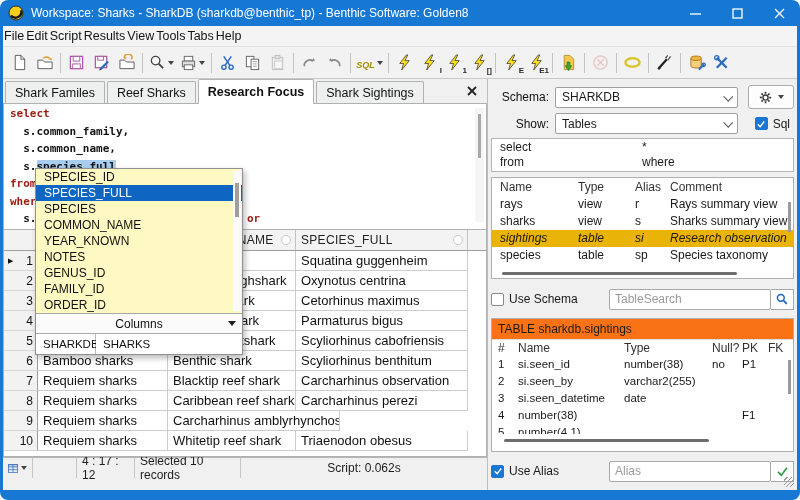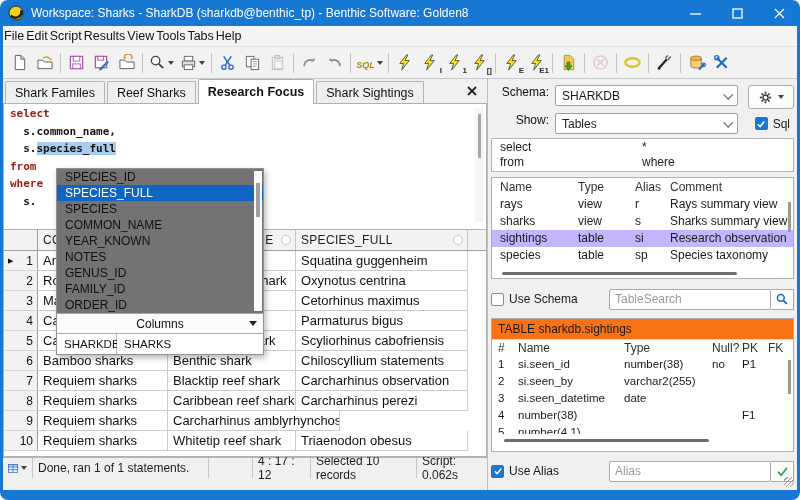--- a/index.html
+++ b/index.html
@@ -46,49 +46,49 @@
   .gh-circle{width:8px;height:8px;border:1px solid #c9c9c9;border-radius:50%;position:absolute;right:4px;background:#fdfdfd;}
   .grid-row{display:flex;height:20px;box-sizing:border-box;font-size:13px;color:#111;}
   .g-gutter{width:34px;box-sizing:border-box;background:#f2f2f2;border-right:1px solid #9e9e9e;border-bottom:1px solid #d6d6d6;display:flex;align-items:center;justify-content:flex-end;padding-right:4px;font-size:12px;position:relative;}
   .g-marker{position:absolute;left:4px;font-size:7px;line-height:7px;color:#111;}
   .g-cell{box-sizing:border-box;border-right:1px solid #cccccc;border-bottom:1px solid #cccccc;display:flex;align-items:center;padding-left:5px;white-space:nowrap;overflow:hidden;}
   
   .statusbar{height:21px;box-sizing:border-box;border-top:1px solid #b5b5b5;background:#f0f0f0;display:flex;align-items:center;font-size:12px;color:#1d1d1d;}
   .sb-cell{height:100%;box-sizing:border-box;display:flex;align-items:center;border-right:1px solid #c6c6c6;padding:0 5px;}
   .left-gap{height:12px;}
   
-  .popup{position:absolute;left:53px;top:89px;width:208px;box-sizing:border-box;background:#737373;border:1px solid #919191;box-shadow:2px 3px 6px rgba(0,0,0,.28);z-index:20;font-size:12px;color:#111;}
+  .popup{position:absolute;left:32px;top:89px;width:208px;box-sizing:border-box;background:#fef9c3;border:1px solid #919191;box-shadow:2px 3px 6px rgba(0,0,0,.28);z-index:20;font-size:12px;color:#111;}
   .popup-items{position:relative;}
   .popup-item{height:16px;line-height:16px;padding-left:8px;}
   .popup-item.sel{background:#0e66c2;color:#fff;}
   .popup-vscroll{position:absolute;right:1px;top:2px;width:8px;height:140px;background:#fafafa;}
   .popup-vthumb{position:absolute;left:2px;top:12px;width:4px;height:34px;background:#9f9f9f;}
   .popup-combo{height:19px;border-top:1px solid #a9a9a9;display:flex;align-items:center;justify-content:center;position:relative;background:#fbfbfb;}
   .popup-combo .bigdd{position:absolute;right:6px;width:0;height:0;border-left:4px solid transparent;border-right:4px solid transparent;border-top:5px solid #222;}
   .popup-footer{height:20px;border-top:1px solid #a9a9a9;display:flex;font-size:11.5px;}
   .pf-cell{box-sizing:border-box;border-right:1px solid #bbb;padding:0 7px;display:flex;align-items:center;background:#fff;}
   
-  .prow{display:flex;margin-bottom:4px;}
+  .prow{display:flex;align-items:center;margin-bottom:4px;}
   .plabel{width:58px;text-align:right;margin-right:6px;color:#111;}
   .combo{flex:0 0 183px;height:21px;box-sizing:border-box;border:1px solid #9f9f9f;background:#fff;display:flex;align-items:center;padding:0 6px;position:relative;border-radius:2px;}
   .combo .chev{position:absolute;right:6px;}
   .chev{width:6px;height:6px;border-right:1.4px solid #555;border-bottom:1.4px solid #555;transform:rotate(45deg) translateY(-1px);}
   .gear-btn{margin-left:auto;width:46px;height:24px;box-sizing:border-box;border:1px solid #adadad;background:#fdfdfd;border-radius:3px;display:flex;align-items:center;justify-content:center;gap:3px;}
   .cb{width:13px;height:13px;box-sizing:border-box;border:1px solid #8a8a8a;background:#fff;border-radius:2px;display:inline-flex;align-items:center;justify-content:center;flex:none;}
   .cb.checked{background:#1976d2;border-color:#1976d2;}
   .cb svg{display:none;}
   .cb.checked svg{display:block;}
   .cb-label{margin-left:5px;}
   .sqlcb{margin-left:auto;display:flex;align-items:center;padding-right:4px;}
   .quick-sql{box-sizing:border-box;border:1px solid #b5b5b5;background:#fff;padding:1px 0;margin-bottom:5px;}
   .qs-row{display:grid;grid-template-columns:142px auto;padding:0 8px;line-height:15px;}
   .objects{box-sizing:border-box;border:1px solid #b0b0b0;background:#fff;height:102px;position:relative;overflow:hidden;margin-bottom:6px;}
   .obj-row{display:flex;height:17px;line-height:17px;padding-left:8px;white-space:nowrap;}
   .obj-row.hdr{height:18px;line-height:19px;color:#333;}
-  .obj-row.selected{background:#c4b5fd;}
+  .obj-row.selected{background:#eab308;font-style:italic;}
   .oc0{width:78px;flex:none;}.oc1{width:57px;flex:none;}.oc2{width:35px;flex:none;}.oc3{flex:1;overflow:hidden;}
   .obj-vthumb{position:absolute;right:2px;top:24px;width:3px;height:30px;background:#9a9a9a;}
   .obj-hline{position:absolute;bottom:3px;left:10px;width:235px;height:3px;background:#6e6e6e;border-radius:2px;}
   .search-row{display:flex;align-items:center;margin:2px 0 7px 0;height:24px;}
   .tinput{box-sizing:border-box;width:162px;height:21px;border:1px solid #a9a9a9;font-family:"Liberation Sans",sans-serif;font-size:12px;padding:0 5px;color:#222;border-radius:2px;}
   .tinput::placeholder{color:#9a9a9a;opacity:1;}
   .sq-btn{width:23px;height:21px;box-sizing:border-box;border:1px solid #a9a9a9;border-left:none;background:#fdfdfd;display:flex;align-items:center;justify-content:center;}
   .push{margin-left:auto;}
   .tablebox{box-sizing:border-box;border:1px solid #b0b0b0;background:#fff;height:134px;margin-bottom:7px;position:relative;overflow:hidden;}
   .tb-title{height:20px;line-height:20px;background:#f97316;border-bottom:1px solid #ddd;padding-left:6px;color:#1a1a1a;}
@@ -387,20 +387,21 @@
             <div class="tab-close">
               <svg width="10" height="10" viewBox="0 0 10 10">
                 <line x1="1" y1="1" x2="9" y2="9" stroke="#222" stroke-width="1.8"></line>
                 <line x1="9" y1="1" x2="1" y2="9" stroke="#222" stroke-width="1.8"></line>
               </svg>
             </div>
           </div>
         <div class="editor" id="editor">
 
         <div class="eline"><span class="kw ">select</span></div>
+            <div class="eline"><span>  s.common_family,</span></div>
             <div class="eline"><span>  s.common_name,</span></div>
             <div class="eline"><span>  s.</span><span class="selx ">species_full</span></div>
             <div class="eline"><span class="kw ">from</span></div>
             <div class="eline"><span class="kw ">where</span></div>
             <div class="eline"><span>  s.</span><span class="kw seg-abs" style="left: 243px;">or</span></div>
             <div class="editor-scroll">
               <div class="editor-thumb"></div>
             </div>
           </div>
         <div class="grid" id="grid">
@@ -459,21 +460,21 @@
               <div class="g-cell" style="width: 130px;">Catsharks</div>
               <div class="g-cell" style="width: 128px;">Brazilian catshark</div>
               <div class="g-cell" style="width: 172px;">Scyliorhinus cabofriensis</div>
             </div>
             <div class="grid-row">
               <div class="g-gutter">
                 <span>6</span>
               </div>
               <div class="g-cell" style="width: 130px;">Bamboo sharks</div>
               <div class="g-cell" style="width: 128px;">Benthic shark</div>
-              <div class="g-cell" style="width: 172px;">Chiloscyllium statements</div>
+              <div class="g-cell" style="width: 172px;">Scyliorhinus benthitum</div>
             </div>
             <div class="grid-row">
               <div class="g-gutter">
                 <span>7</span>
               </div>
               <div class="g-cell" style="width: 130px;">Requiem sharks</div>
               <div class="g-cell" style="width: 128px;">Blacktip reef shark</div>
               <div class="g-cell" style="width: 172px;">Carcharhinus observation</div>
             </div>
             <div class="grid-row">
@@ -503,21 +504,20 @@
         <div class="statusbar">
           <div class="sb-cell" style="width:30px;justify-content:center;">
             <svg width="13" height="11" viewBox="0 0 13 11">
                 <rect x="0.5" y="0.5" width="12" height="10" fill="#eaf1fa" stroke="#3a6fbf"></rect>
                 <rect x="0.5" y="0.5" width="12" height="3" fill="#bcd3ef" stroke="#3a6fbf"></rect>
                 <line x1="6.5" y1="0.5" x2="6.5" y2="10.5" stroke="#3a6fbf"></line>
                 <line x1="0.5" y1="7" x2="12.5" y2="7" stroke="#3a6fbf"></line>
               </svg>
             <span class="dd" style="margin-left:3px;"></span>
           </div>
-          <div class="sb-cell" style="width:176px;">Done, ran 1 of 1 statements.</div>
           <div class="sb-cell" style="width:44px;"></div>
           <div class="sb-cell" style="width:58px;justify-content:center;">4 : 17 : 12</div>
           <div class="sb-cell" style="width:106px;justify-content:center;">Selected 10 records</div>
           <div class="sb-cell" style="flex:1;border-right:none;justify-content:center;">Script: 0.062s</div>
         </div>
         <div class="left-gap"></div>
       </div>
 
       <div class="right-col">
         <div class="prow" style="margin-top:2px;">

